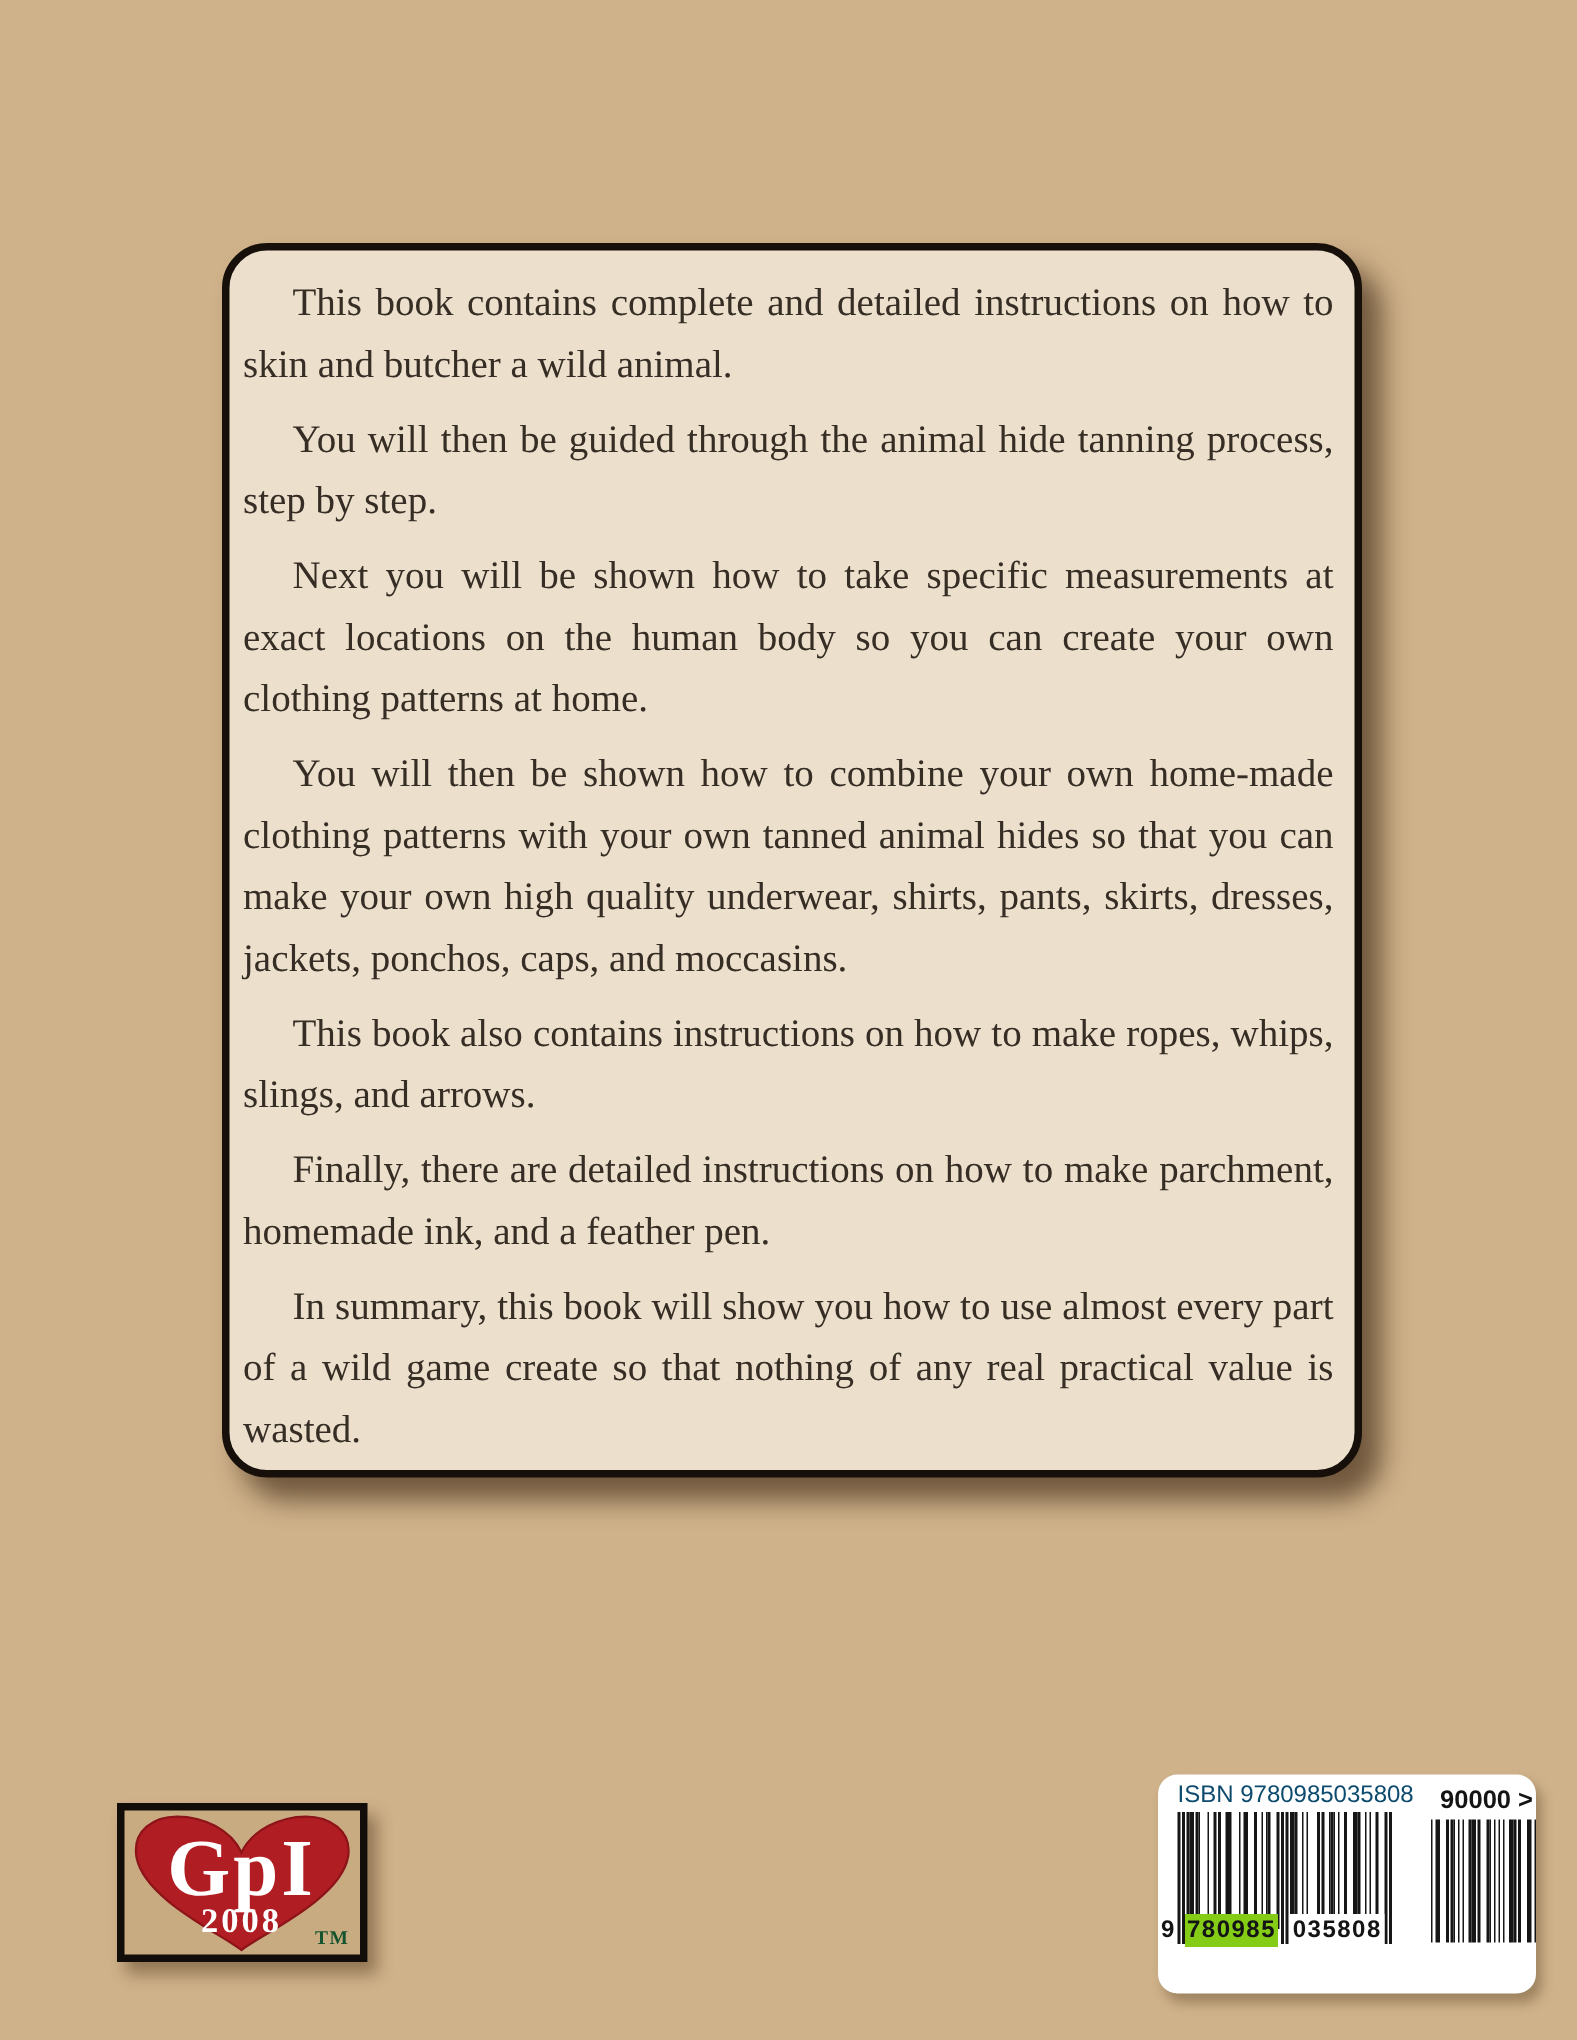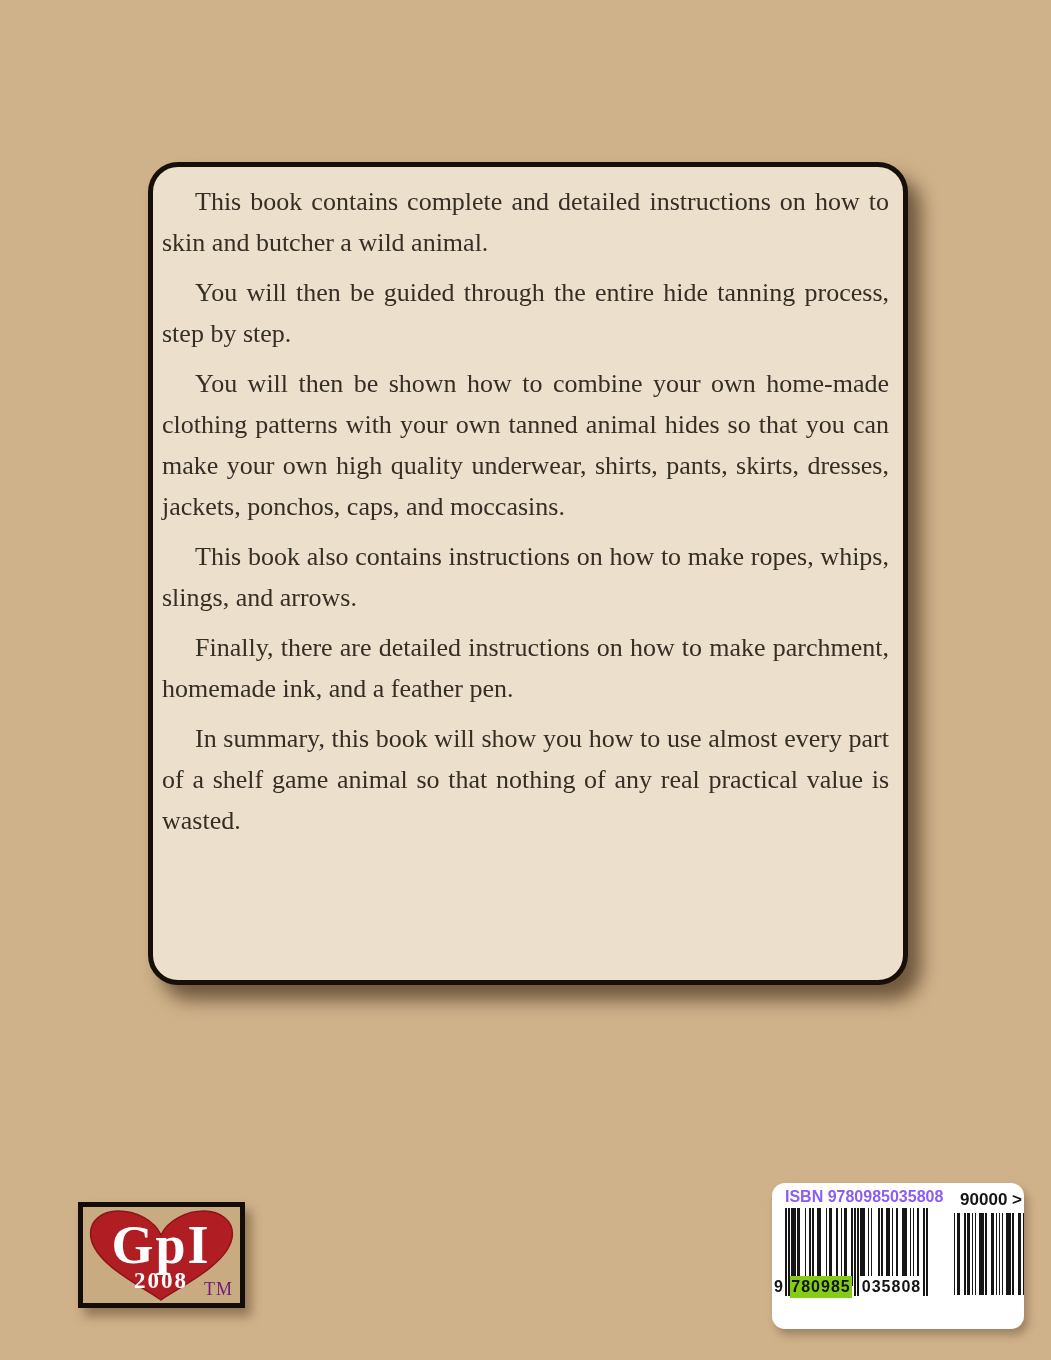--- a/index.html
+++ b/index.html
@@ -35,33 +35,33 @@
     position:absolute;left:78px;top:1202px;width:167px;height:106px;
     box-sizing:border-box;
     background:var(--logo-bg);
     border:5px solid #120d09;
     box-shadow:6px 8px 10px rgba(70,45,20,.45);
     text-align:center;
   }
   .logo-box svg{position:absolute;left:0;top:0;width:100%;height:100%;}
   .logo-tm{
     position:absolute;right:7px;bottom:3px;
-    font-size:18px;font-weight:400;color:#701a75;letter-spacing:1px;
+    font-size:13px;font-weight:700;color:#14532d;letter-spacing:1px;
     font-family:"Liberation Serif",serif;
   }
   
   .barcode-box{
     position:absolute;left:772px;top:1183px;width:252px;height:146px;
     background:#ffffff;border-radius:13px;
     box-shadow:4px 6px 8px rgba(70,45,20,.35);
     font-family:"Liberation Sans","DejaVu Sans",sans-serif;
   }
   .isbn-label{
     position:absolute;top:5px;left:13px;
-    font-size:16px;font-weight:700;color:#8b5cf6;white-space:nowrap;text-align:right;
+    font-size:16px;font-weight:400;color:#0c4a6e;white-space:nowrap;text-align:right;
   }
   .ean13-wrap{position:absolute;top:25px;left:13px;width:143px;height:100px;}
   .bars{display:flex;align-items:flex-start;height:88px;}
   .bars div{flex:0 0 1.5px;}
   .bars .b1{background:#161616;height:78px;}
   .bars .b1.g{height:88px;}
   .bars .b0{background:transparent;height:78px;}
   .digits{position:absolute;top:68px;left:0;width:100%;height:22px;
     font-size:16px;font-weight:600;color:#141414;line-height:22px;}
   .digits .lead{position:absolute;left:-11px;top:0;}
@@ -72,25 +72,26 @@
   .supp-bars{margin-top:3px;margin-left:auto;display:flex;align-items:flex-start;height:82px;width:71px;}
   .supp-bars div{flex:0 0 1.5px;}
   .supp-bars .b1{background:#161616;height:82px;}
   .supp-bars .b0{background:transparent;height:82px;}
 </style>
 </head>
 <body>
 
 <div class="panel">
   <p>This book contains complete and detailed instructions on how to skin and butcher a wild animal.</p>
-  <p>You will then be guided through the entire hide tanning process, step by step.</p>
+  <p>You will then be guided through the animal hide tanning process, step by step.</p>
+  <p>Next you will be shown how to take specific measurements at exact locations on the human body so you can create your own clothing patterns at home.</p>
   <p>You will then be shown how to combine your own home-made clothing patterns with your own tanned animal hides so that you can make your own high quality underwear, shirts, pants, skirts, dresses, jackets, ponchos, caps, and moccasins.</p>
   <p>This book also contains instructions on how to make ropes, whips, slings, and arrows.</p>
   <p>Finally, there are detailed instructions on how to make parchment, homemade ink, and a feather pen.</p>
-  <p>In summary, this book will show you how to use almost every part of a shelf game animal so that nothing of any real practical value is wasted.</p>
+  <p>In summary, this book will show you how to use almost every part of a wild game create so that nothing of any real practical value is wasted.</p>
 </div>
 
 <div class="logo-box">
   <svg viewBox="0 0 157 96" aria-hidden="true">
     <path d="M78,93 C64,82 13,59 8,31 C5,13 20,4 35,4 C53,4 71,13 78,28 C85,13 104,4 121,4 C136,4 152,13 149,31 C144,59 92,82 78,93 Z" fill="#b01e23" stroke="#8d1418" stroke-width="1.5"></path>
     <text x="78" y="56" text-anchor="middle" font-family="Liberation Serif, DejaVu Serif, serif" font-size="54" font-weight="700" fill="#ffffff" letter-spacing="2">GpI</text>
     <text x="78" y="81" text-anchor="middle" font-family="Liberation Serif, DejaVu Serif, serif" font-size="23" font-weight="600" fill="#ffffff" letter-spacing="2">2008</text>
   </svg>
   <span class="logo-tm">TM</span>
 </div>

